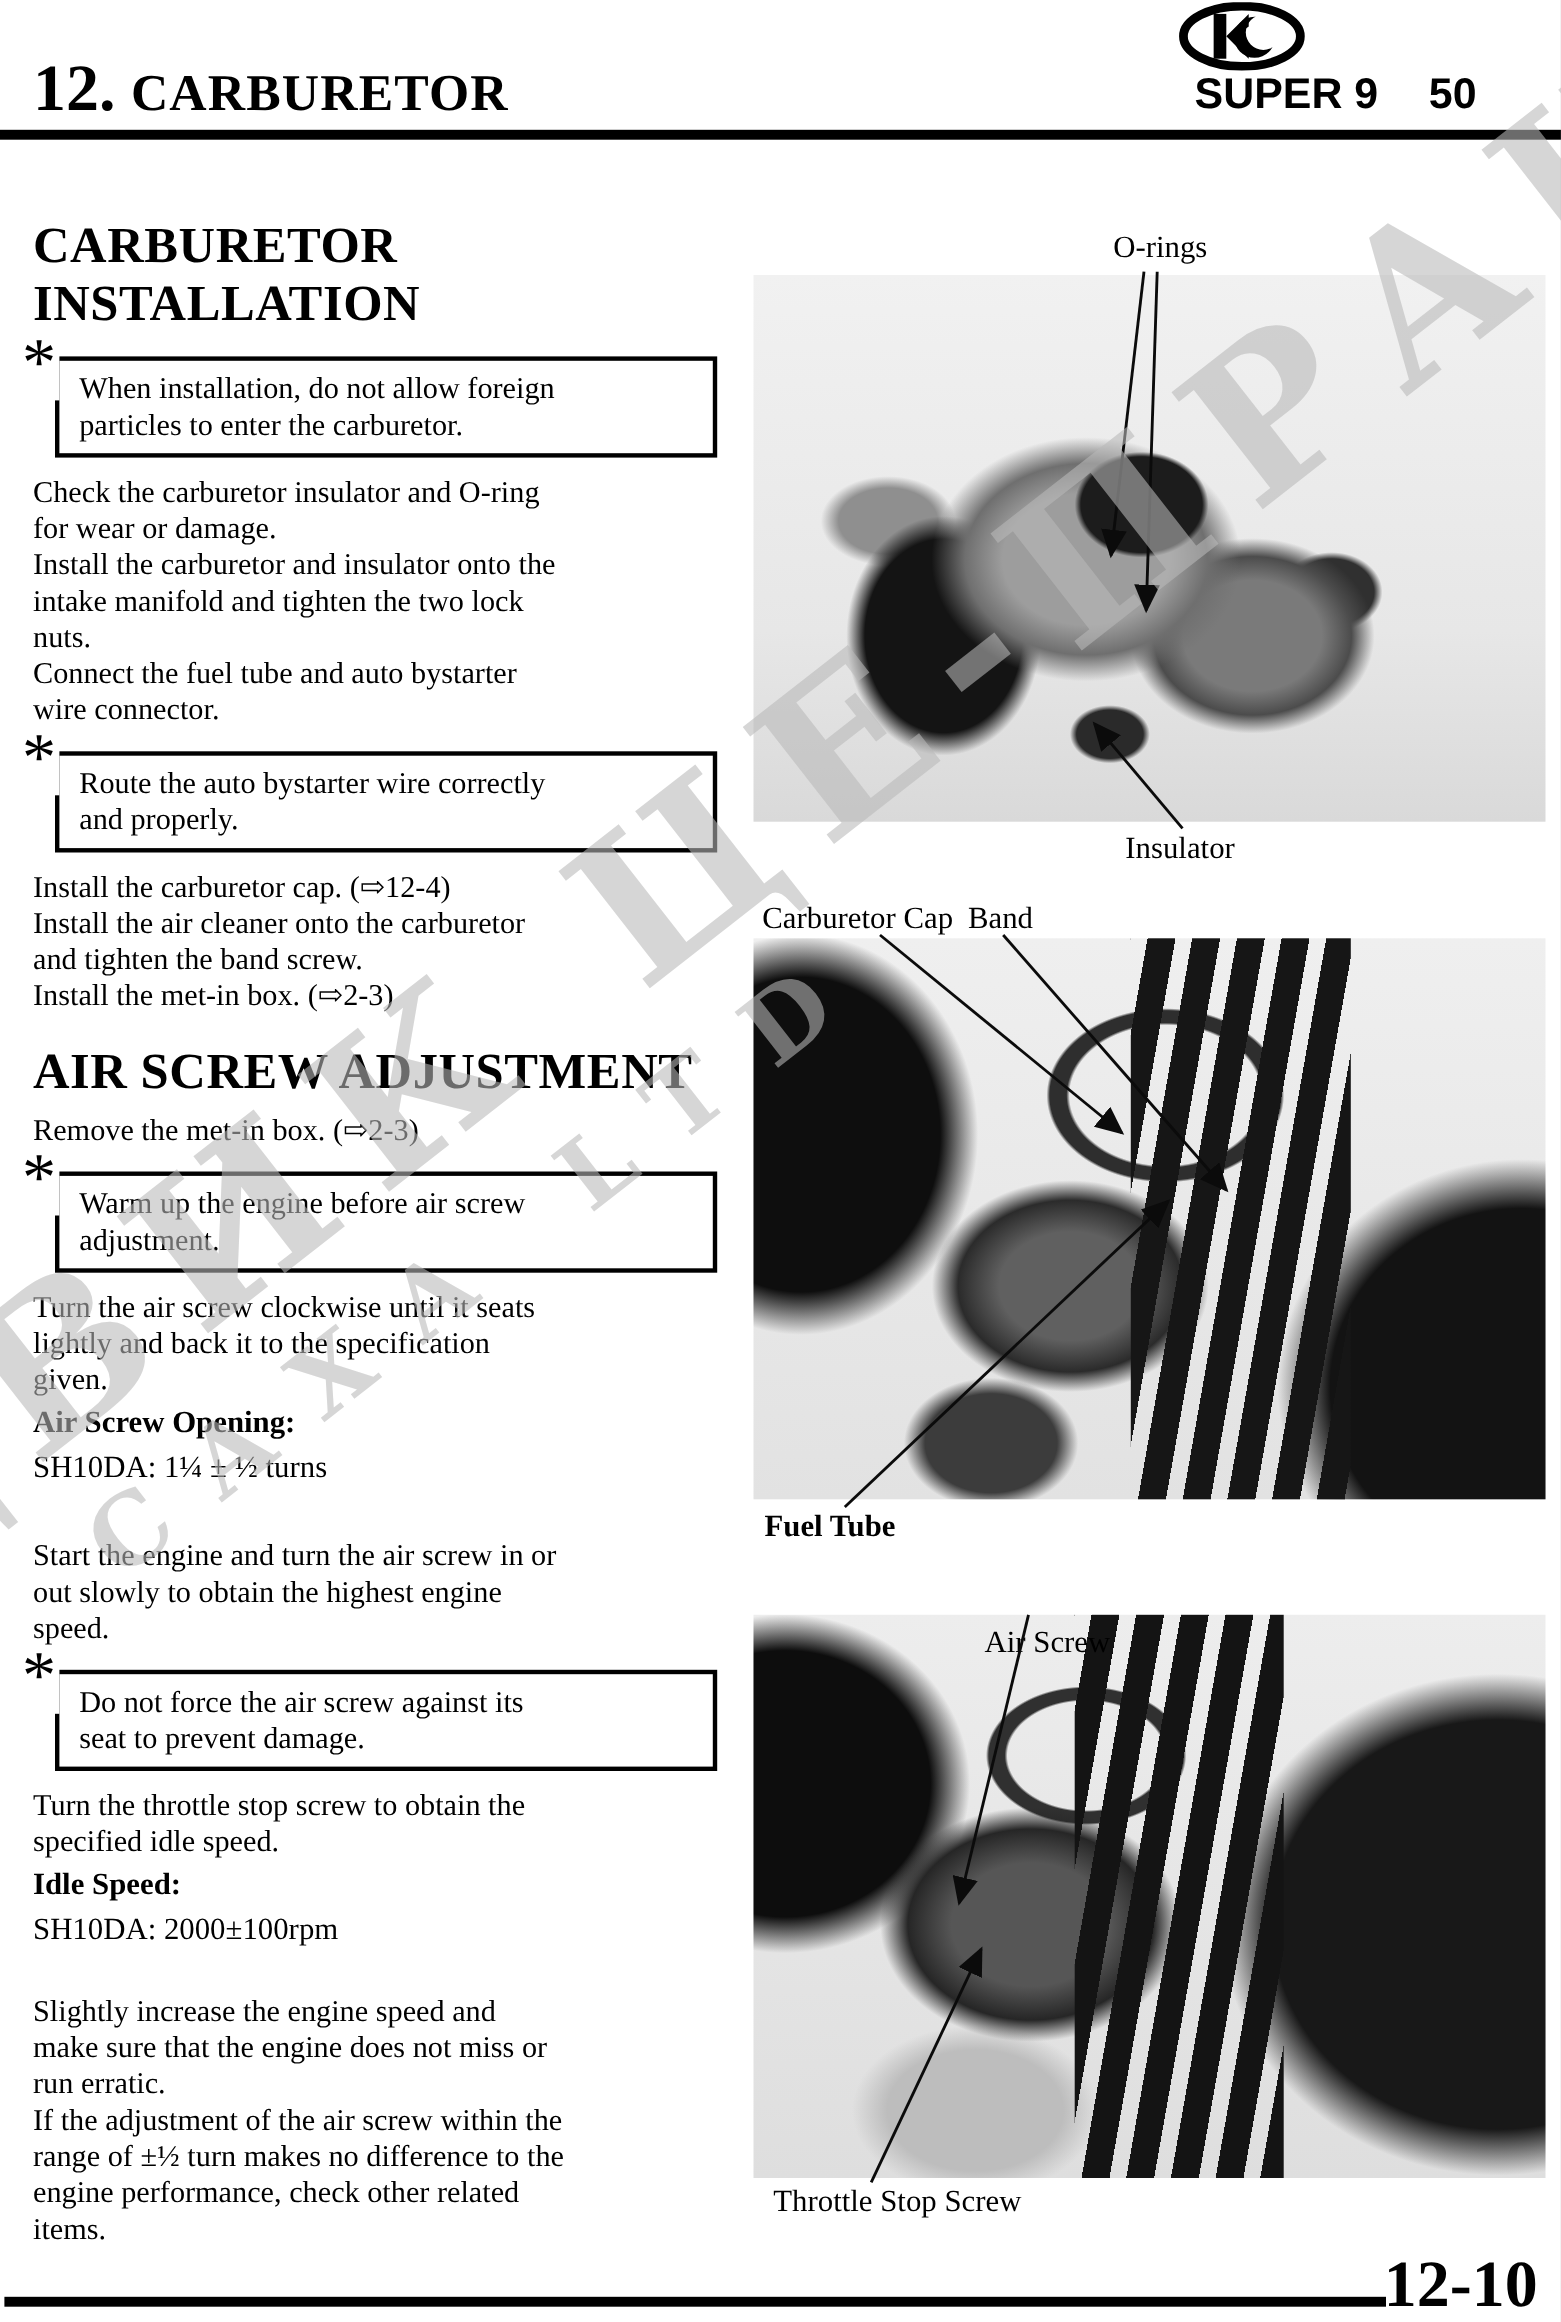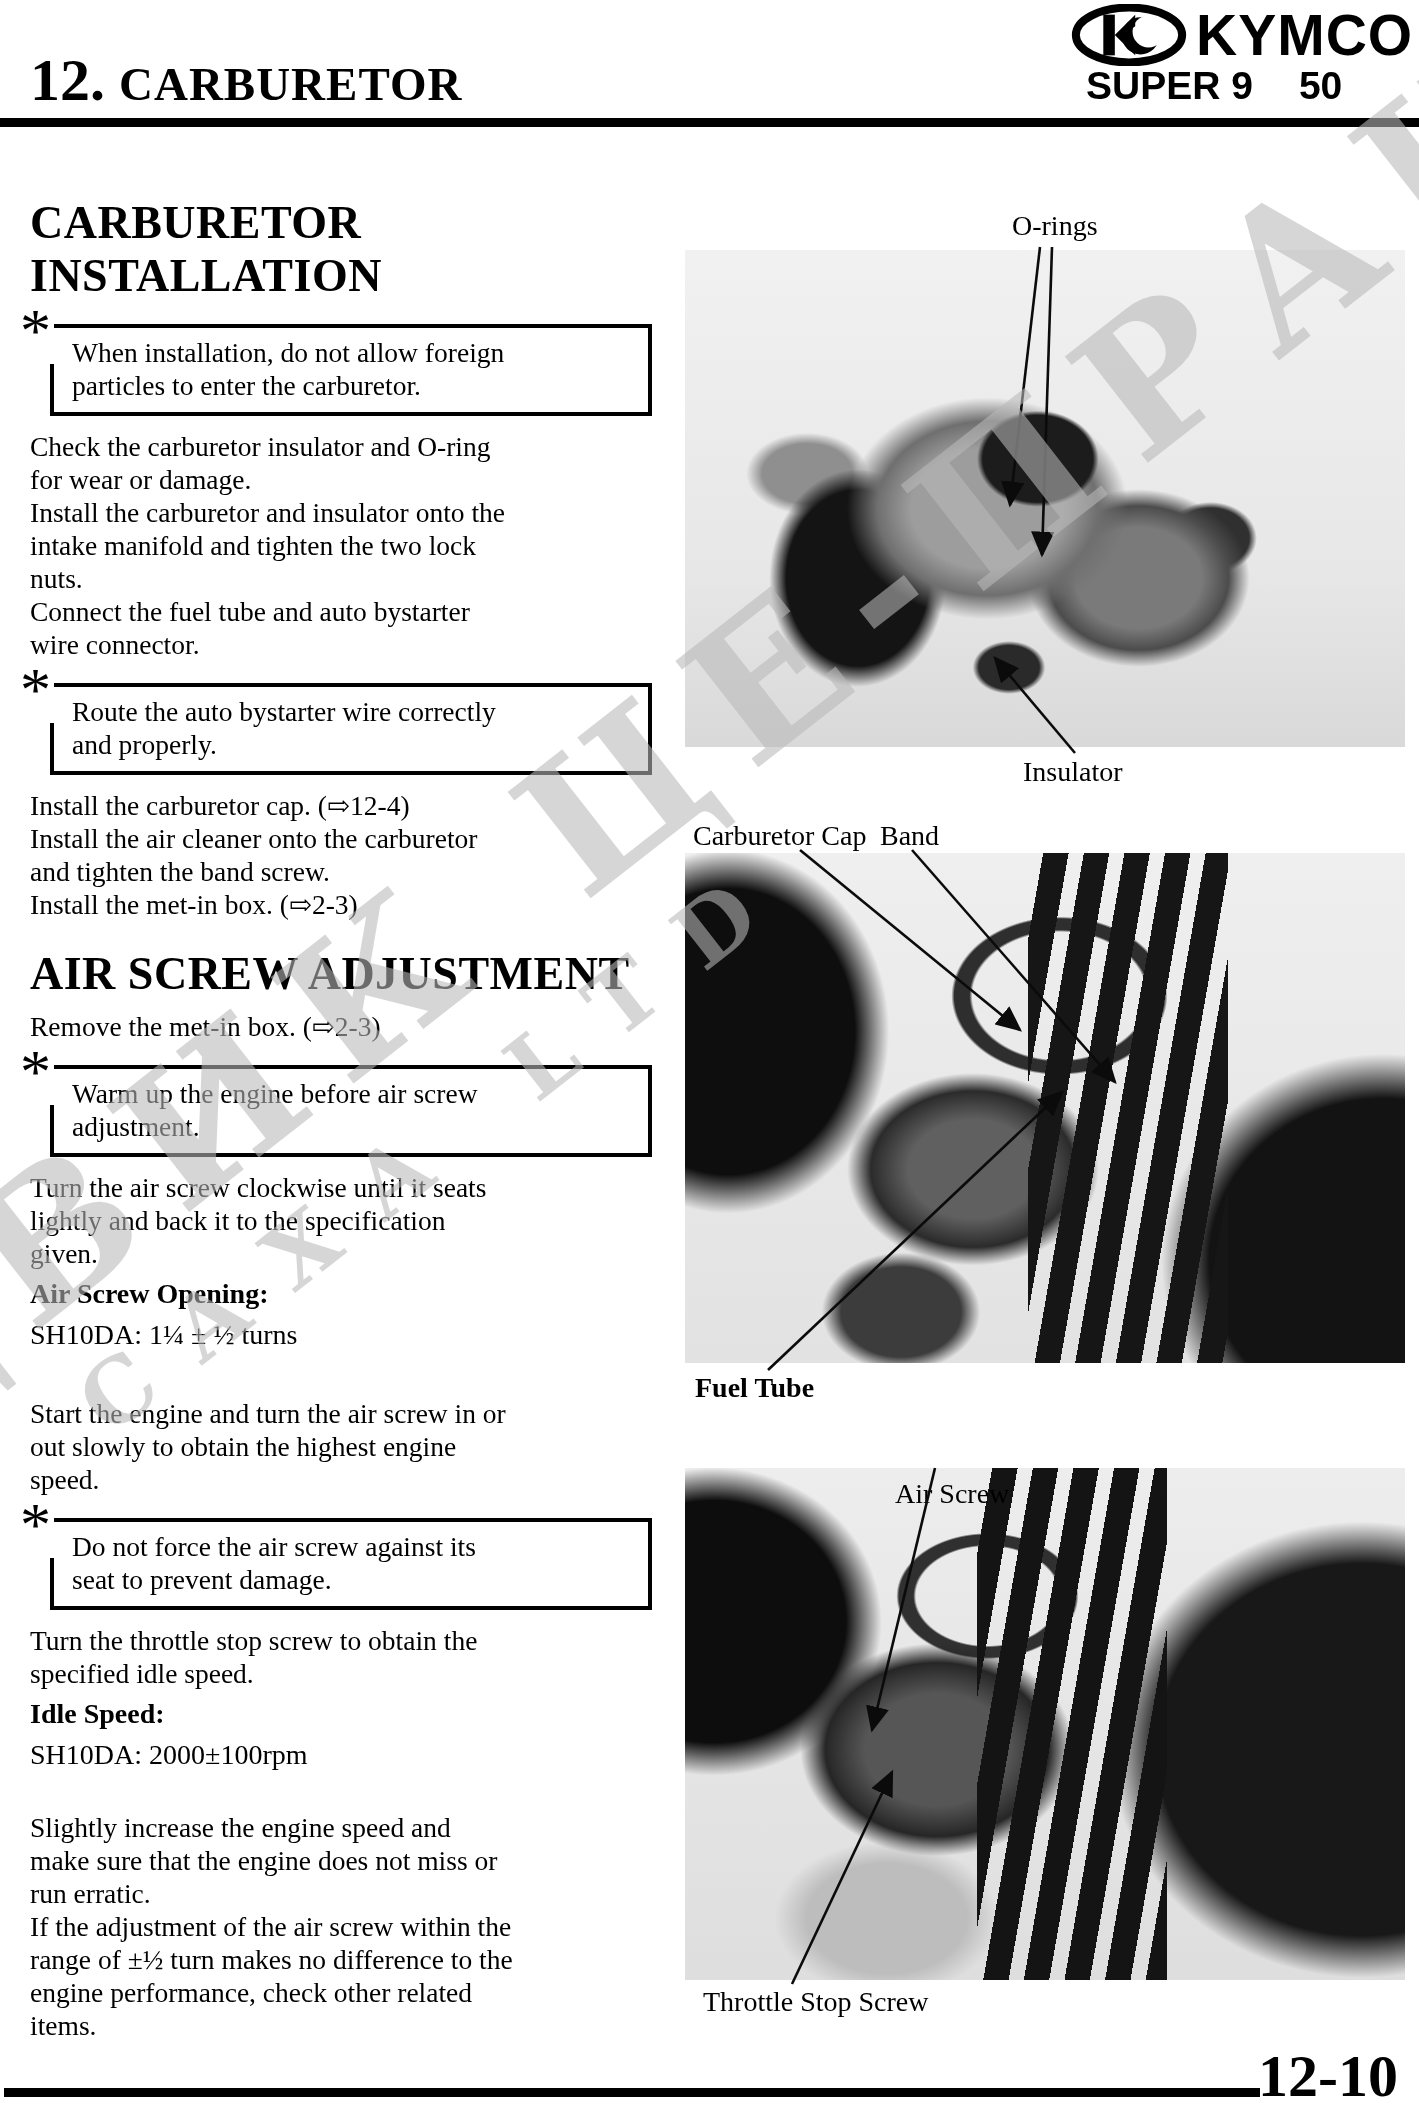--- a/index.html
+++ b/index.html
@@ -90,21 +90,20 @@
     <span class="name">CARBURETOR</span>
   </div>
   <div class="brandbox">
     <svg class="logo-svg" width="118" height="62" viewBox="0 0 130 70">
       <ellipse cx="65" cy="35" rx="60" ry="31" fill="none" stroke="#000" stroke-width="9"></ellipse>
       <circle cx="78" cy="36" r="21" fill="#000"></circle>
       <circle cx="87" cy="31" r="18" fill="#fff"></circle>
       <rect x="36" y="12" width="13" height="46" fill="#000"></rect>
       <path d="M49 35 L72 12 L72 25 L58 35 L72 45 L72 58 Z" fill="#000"></path>
     </svg>
-    <span class="brand-text">KYMCO</span>
   </div>
   <div class="modelrow">
     <span>SUPER 9</span>
     <span>50</span>
   </div>
   <div class="header-rule"></div>
 
   <div class="lcol">
     <div class="h-section">CARBURETOR INSTALLATION</div>
 

